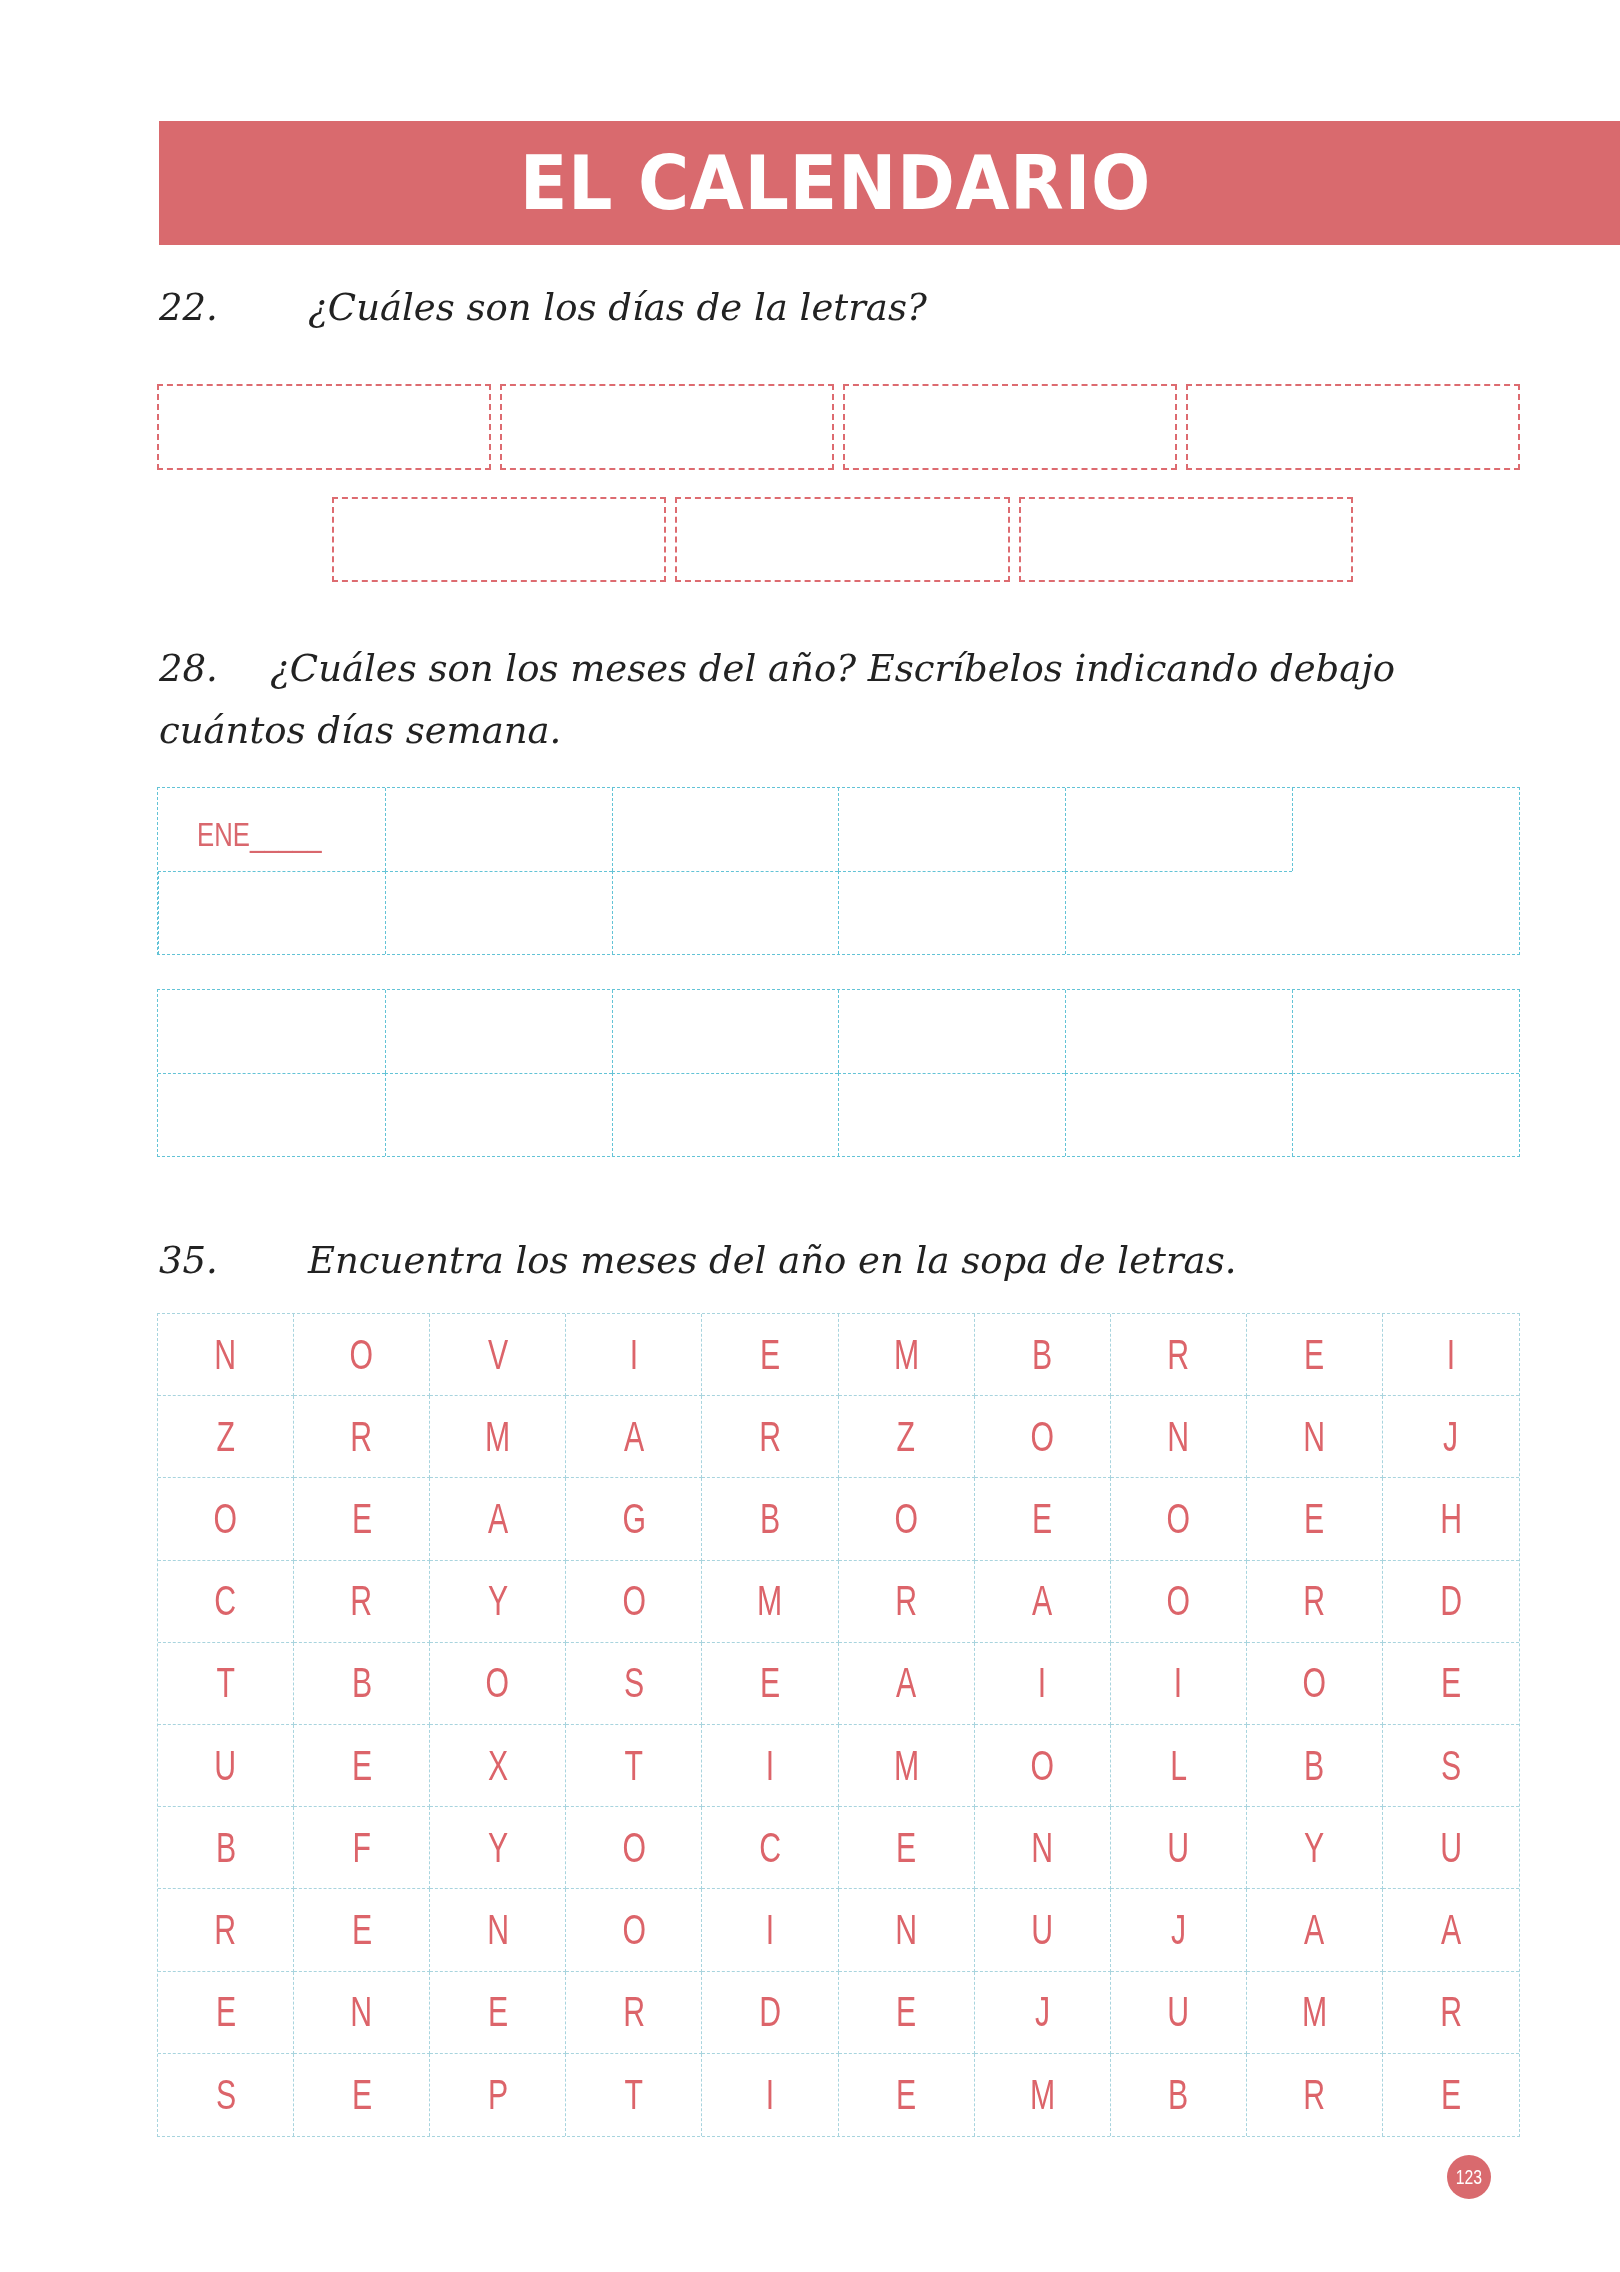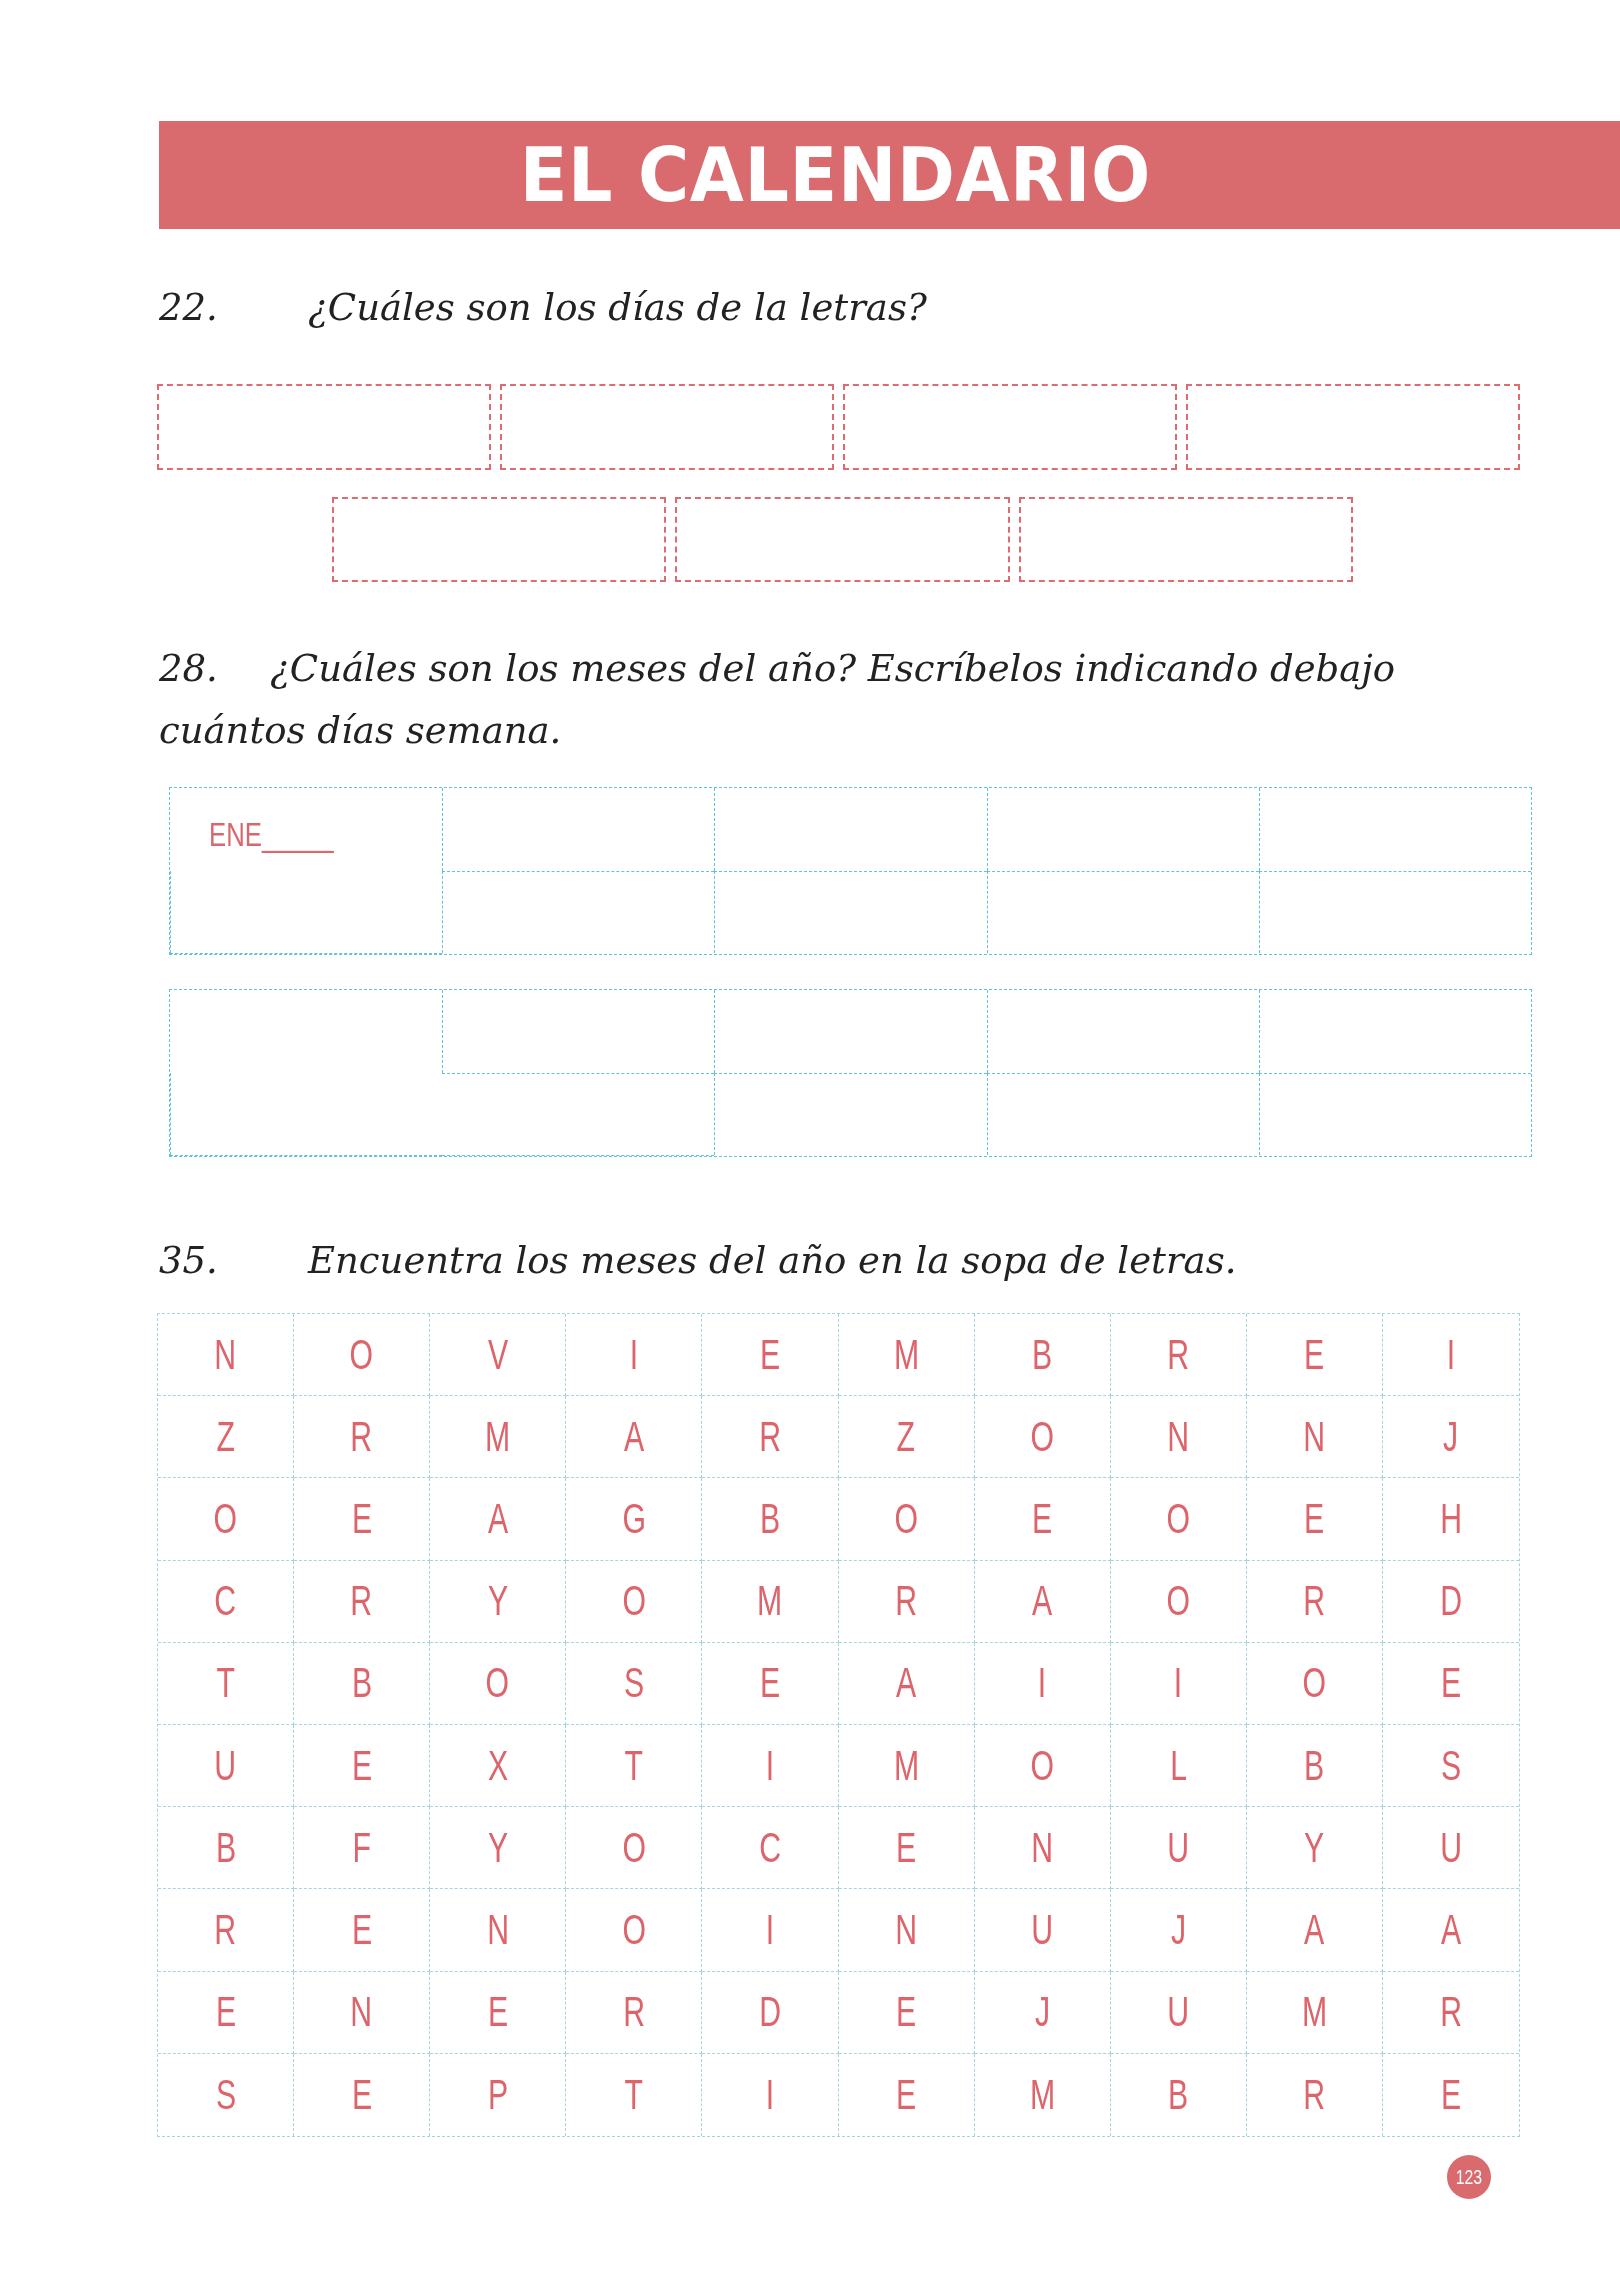--- a/index.html
+++ b/index.html
@@ -3,21 +3,21 @@
 <meta charset="utf-8">
 <style>
   html,body { margin:0; padding:0; background:#ffffff; }
   .page {
     position:relative; width:1620px; height:2273px; background:#ffffff;
     font-family:"Liberation Sans", sans-serif; overflow:hidden;
   }
 
   
   .banner {
-    position:absolute; left:159px; top:121px; right:0; height:108px;
+    position:absolute; left:159px; top:121px; right:0; height:124px;
     background:#D96A6E; display:flex; align-items:center; justify-content:center;
     padding-right:108px; box-sizing:border-box;
   }
   .banner-title {
     font-family:"DejaVu Sans", sans-serif; font-weight:bold; font-size:72px;
     color:#ffffff; letter-spacing:0.6px; transform:scale(0.97,1.03); white-space:nowrap;
   }
 
   
   .q-text { font-family:"DejaVu Serif", serif; font-style:italic; color:#222222;gap:38px; }
@@ -27,22 +27,22 @@
   .q-block .first-line { display:flex; }
 
   
   .boxes-row { position:absolute; display:grid; gap:9px; }
   .boxes-row-1 { left:157px; top:384px; width:1363px; height:86px; grid-template-columns:repeat(4,1fr); }
   .boxes-row-2 { left:332px; top:497px; width:1021px; height:85px; grid-template-columns:repeat(3,1fr); }
   .answer-box { box-sizing:border-box; border:2.5px dashed #DD6B70; }
 
   
   .month-grid {
-    position:absolute; left:169px; width:1363px; height:168px;
-    display:grid; grid-template-columns:repeat(5,1fr); grid-template-rows:1fr 1fr;
+    position:absolute; left:157px; width:1363px; height:168px;
+    display:grid; grid-template-columns:repeat(6,1fr); grid-template-rows:1fr 1fr;
     border:1.9px dashed #63C3D6; box-sizing:border-box;
   }
   .month-grid-1 { top:787px; }
   .month-grid-2 { top:989px; }
   .month-cell { box-sizing:border-box; }
   .month-cell.not-first-col { border-left:1.9px dashed #63C3D6; }
   .month-cell.second-row { border-top:1.9px dashed #63C3D6; }
   .hint {
     font-family:"Liberation Sans", sans-serif; color:#D9676D; font-size:33px;
     display:inline-block; transform:scaleX(0.78); transform-origin:left center; white-space:nowrap;

